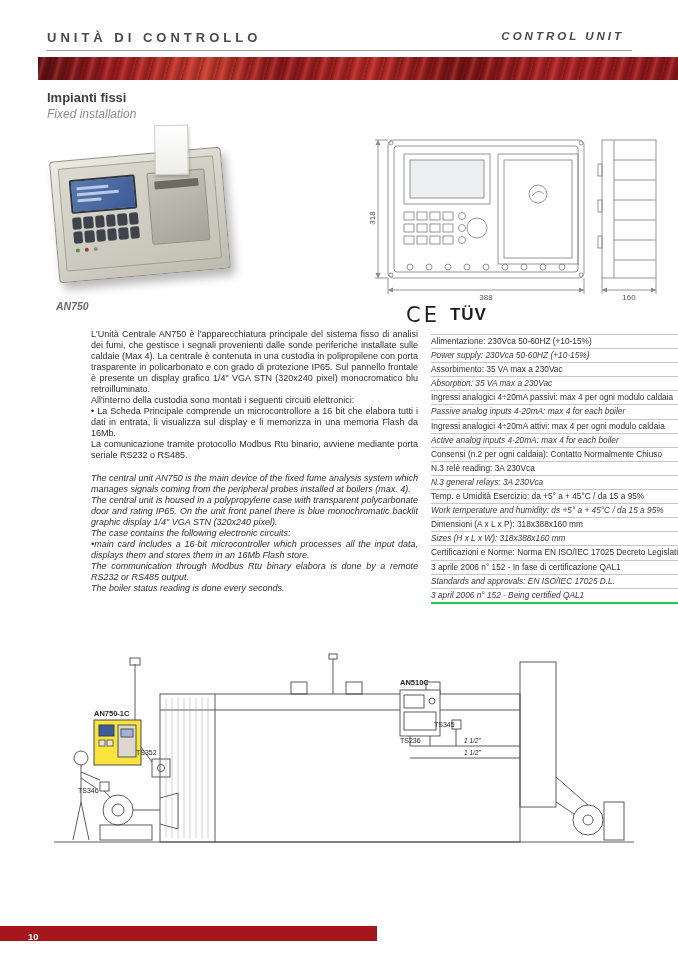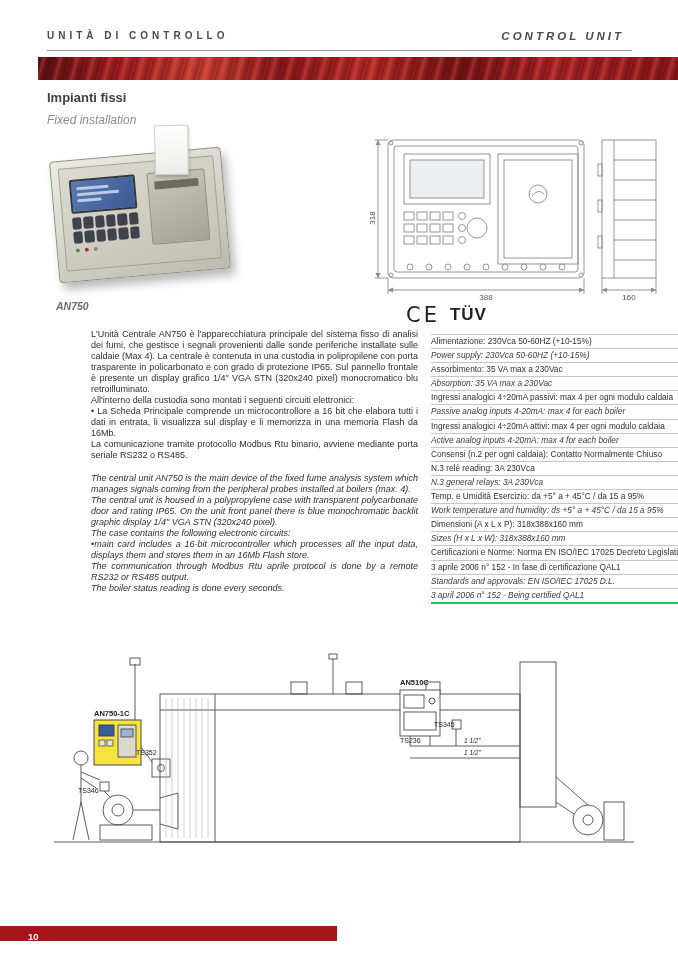--- a/index.html
+++ b/index.html
@@ -1,38 +1,38 @@
 <!DOCTYPE html>
 <html><head>
 <meta charset="utf-8">
 <style>
   html,body{margin:0;padding:0;background:#ffffff;}
   .page{position:relative;width:678px;height:959px;background:#ffffff;overflow:hidden;
         font-family:"Liberation Sans",sans-serif;color:#2f2f2f;}
 
   
-  .header-left{position:absolute;left:47px;top:30px;font-size:10px;font-weight:bold;
+  .header-left{position:absolute;left:47px;top:30px;font-size:13px;font-weight:bold;
                letter-spacing:4px;color:#4b4b4b;}
   .header-right{position:absolute;right:54px;top:30px;font-size:11.5px;font-weight:bold;
                 font-style:italic;letter-spacing:3px;color:#4b4b4b;}
   .header-rule{position:absolute;left:47px;top:50px;width:585px;height:1px;background:#9a9a9a;}
 
   .red-banner{position:absolute;left:38px;top:57px;width:640px;height:23px;
     background:
       repeating-linear-gradient(105deg,
         rgba(40,0,0,0.30) 0px, rgba(40,0,0,0) 3px,
         rgba(255,140,110,0.22) 6px, rgba(255,255,255,0) 9px,
         rgba(0,0,0,0.22) 13px, rgba(0,0,0,0) 16px),
       linear-gradient(90deg,#5e1013,#a01d21 12%,#c43d30 26%,#8e191d 38%,#b32a27 52%,
         #771316 66%,#a82225 80%,#8c181c 100%);}
 
   
   .section{position:absolute;left:47px;top:90px;}
   .st-it{font-size:13px;font-weight:bold;color:#3f3f3f;}
-  .st-en{font-size:12px;font-style:italic;color:#8c8c8c;margin-top:8px;}
+  .st-en{font-size:12px;font-style:italic;color:#8c8c8c;margin-top:2px;}
 
   
   .photo{position:absolute;left:44px;top:140px;width:196px;height:156px;}
   .device{position:absolute;left:10px;top:14px;width:172px;height:122px;transform:rotate(-5deg);}
   .dev-body{position:absolute;left:0;top:0;right:0;bottom:0;
             background:linear-gradient(160deg,#eceae3 0%,#d9d6cc 45%,#bcb9ad 100%);
             border:1px solid #8f8c80;border-radius:4px;
             box-shadow:4px 7px 10px rgba(0,0,0,0.28);}
   .dev-inner{position:absolute;left:7px;top:7px;right:7px;bottom:10px;
              background:linear-gradient(160deg,#dcd9cf,#c4c1b5);
@@ -76,21 +76,21 @@
   
   .col-text{position:absolute;left:47px;top:329px;width:327px;margin-left:44px;}
   .col-text p{margin:0;font-size:9px;line-height:11px;text-align:justify;color:#2e2e2e;}
   .p-en{font-style:italic;}
   .p-en.first{margin-top:12px !important;}
 
   
   .installation{position:absolute;left:48px;top:652px;width:592px;height:215px;}
 
   
-  .footer-bar{position:absolute;left:0;top:926px;width:337px;height:15px;background:#a4161b;}
+  .footer-bar{position:absolute;left:0;top:926px;width:377px;height:15px;background:#a4161b;}
   .footer-bar span{display:inline-block;margin-left:28px;line-height:15px;font-size:9.5px;
                    color:#ffffff;font-weight:bold;}
 </style>
 </head>
 <body>
 
 <div class="page">
 
   <div class="header-left">UNITÀ DI CONTROLLO</div>
   <div class="header-right">CONTROL UNIT</div>
@@ -244,21 +244,21 @@
 
   <div class="col-text">
     <p class="p-it">L'Unità Centrale AN750 è l'apparecchiatura principale del sistema fisso di analisi dei fumi, che gestisce i segnali provenienti dalle sonde periferiche installate sulle caldaie (Max 4). La centrale è contenuta in una custodia in polipropilene con porta trasparente in policarbonato e con grado di protezione IP65. Sul pannello frontale è presente un display grafico 1/4" VGA STN (320x240 pixel) monocromatico blu retroilluminato.</p>
     <p class="p-it">All'interno della custodia sono montati i seguenti circuiti elettronici:</p>
     <p class="p-it">• La Scheda Principale comprende un microcontrollore a 16 bit che elabora tutti i dati in entrata, li visualizza sul display e li memorizza in una memoria Flash da 16Mb.</p>
     <p class="p-it">La comunicazione tramite protocollo Modbus Rtu binario, avviene mediante porta seriale RS232 o RS485.</p>
     <p class="p-en first">The central unit AN750 is the main device of the fixed fume analysis system which manages signals coming from the peripheral probes installed at boilers (max. 4).</p>
     <p class="p-en">The central unit is housed in a polypropylene case with transparent polycarbonate door and rating IP65. On the unit front panel there is blue monochromatic backlit graphic display 1/4" VGA STN (320x240 pixel).</p>
     <p class="p-en">The case contains the following electronic circuits:</p>
     <p class="p-en">•main card includes a 16-bit microcontroller which processes all the input data, displays them and stores them in an 16Mb Flash store.</p>
-    <p class="p-en">The communication through Modbus Rtu aprile protocol is done by a remote RS232 or RS485 output.</p>
+    <p class="p-en">The communication through Modbus Rtu binary elabora is done by a remote RS232 or RS485 output.</p>
     <p class="p-en">The boiler status reading is done every seconds.</p>
   </div>
 
   <svg class="installation" viewBox="0 0 592 215">
     <g stroke="#4a4a4a" stroke-width="0.9" fill="none">
       <line x1="6" y1="190" x2="586" y2="190"></line>
 
       <rect x="112" y="42" width="360" height="148"></rect>
       <line x1="167" y1="42" x2="167" y2="190"></line>
       <line x1="112" y1="58" x2="472" y2="58"></line>

